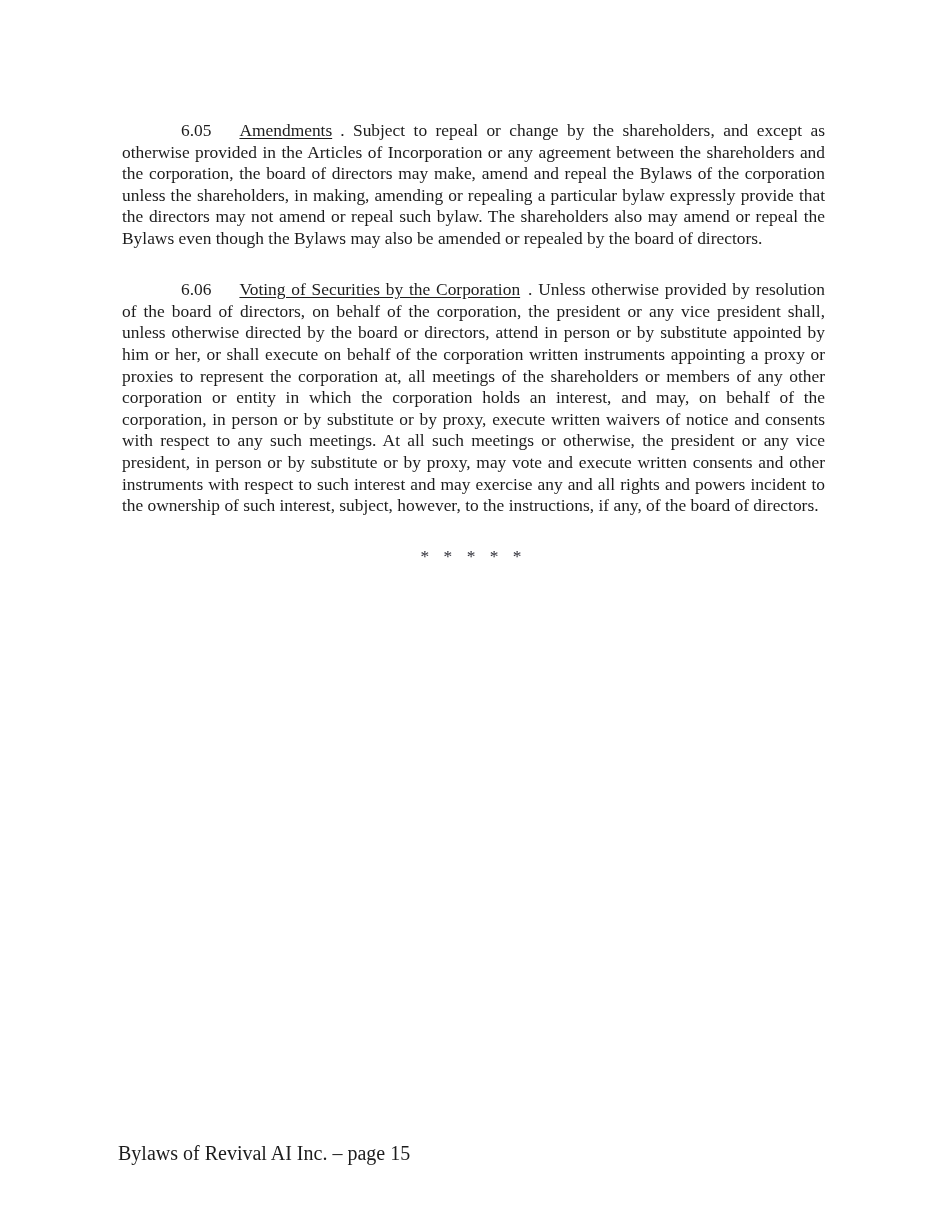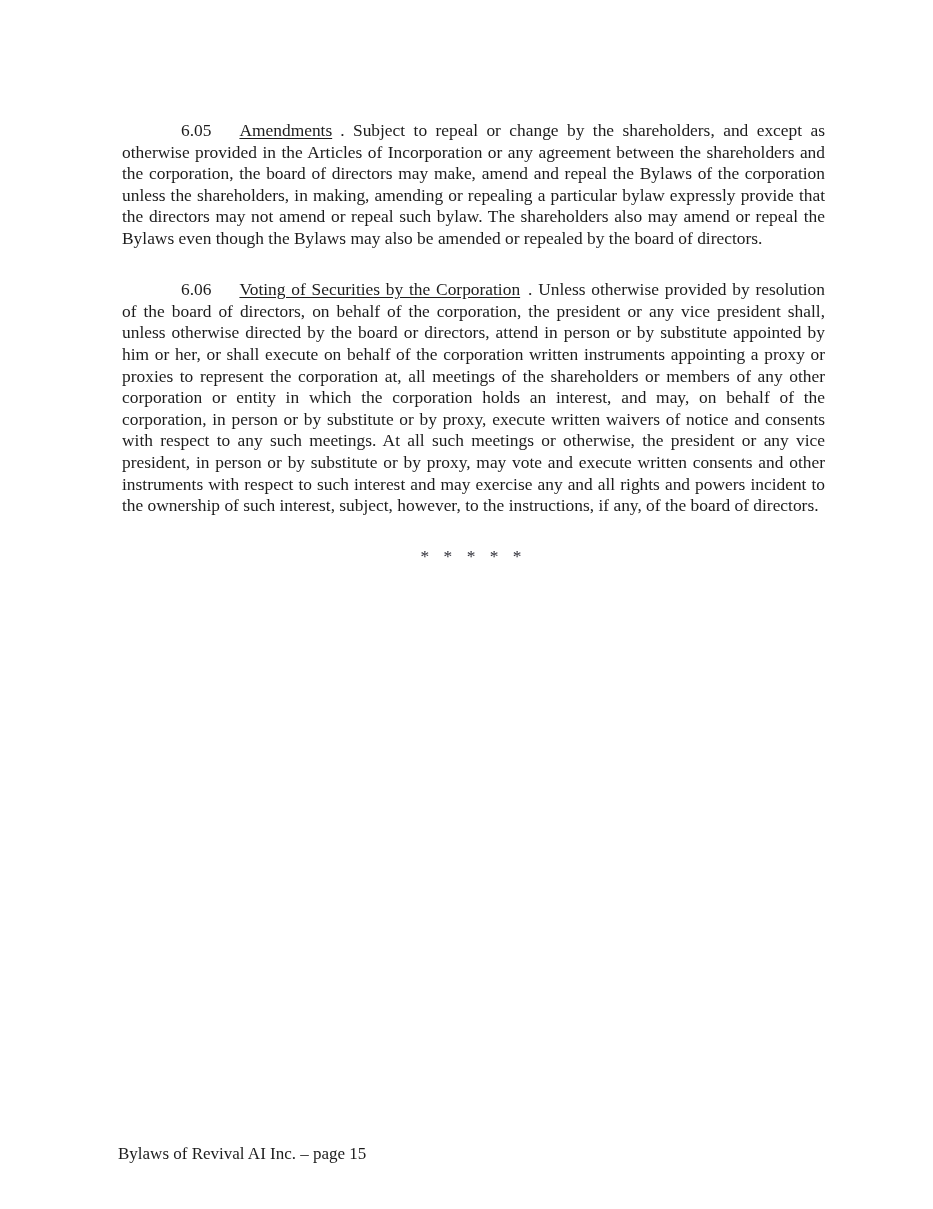--- a/index.html
+++ b/index.html
@@ -43,21 +43,21 @@
     line-height: 21.6px;
     text-align: center;
     letter-spacing: 5px;
     margin-top: 0;
     color: #2a2a33;
   }
   .footer {
     position: absolute;
     left: 110px;
     top: 1135px;
-    font-size: 17px;
+    font-size: 20px;
     line-height: 21px;
     color: #1c1c1c;
   }
 </style>
 </head>
 <body>
 
 <div class="page">
   <main class="content">
 

